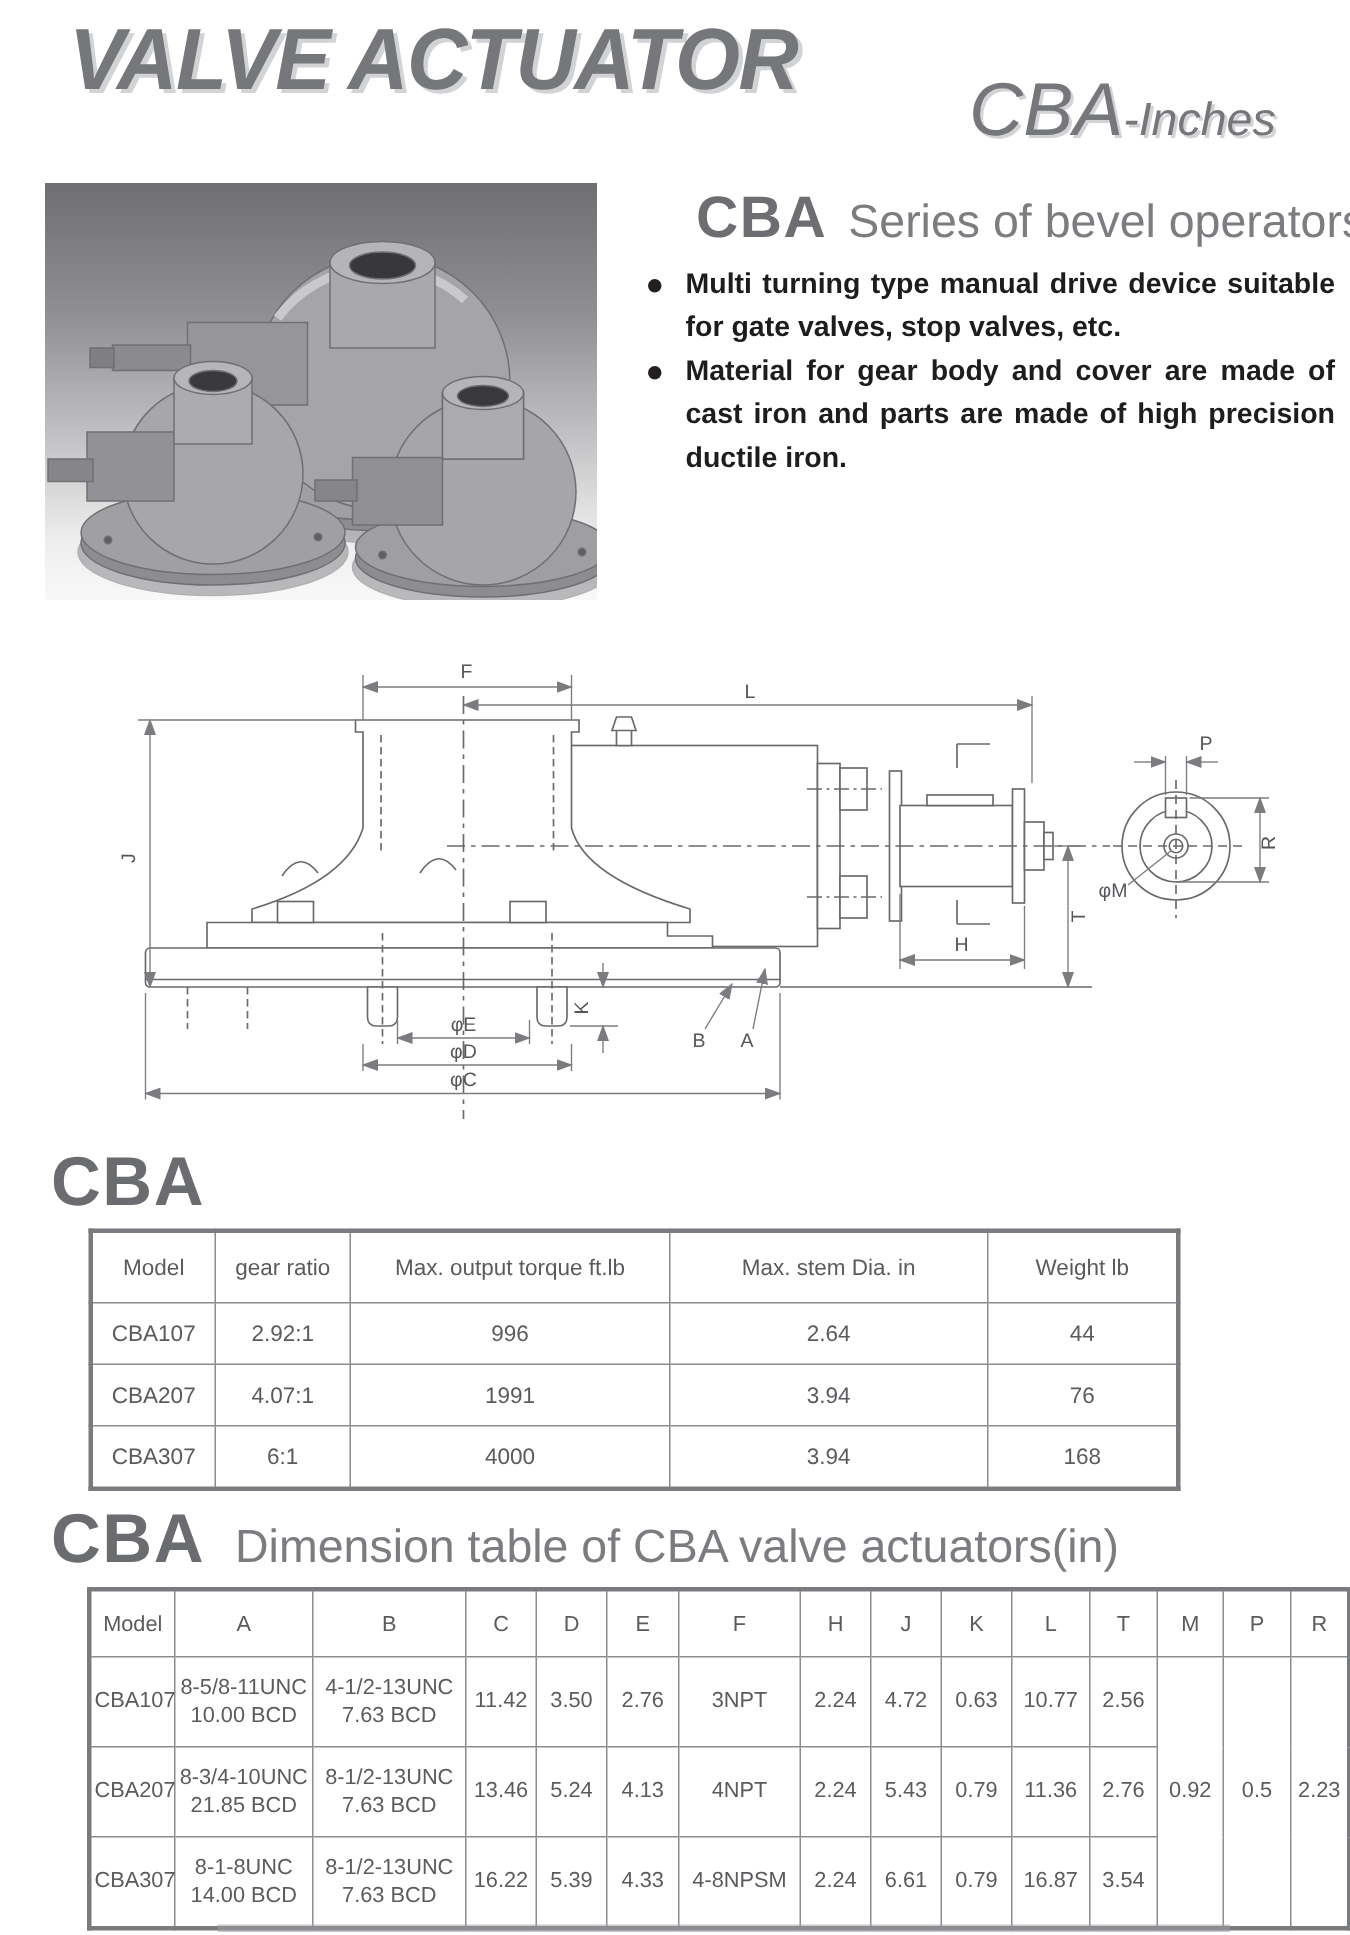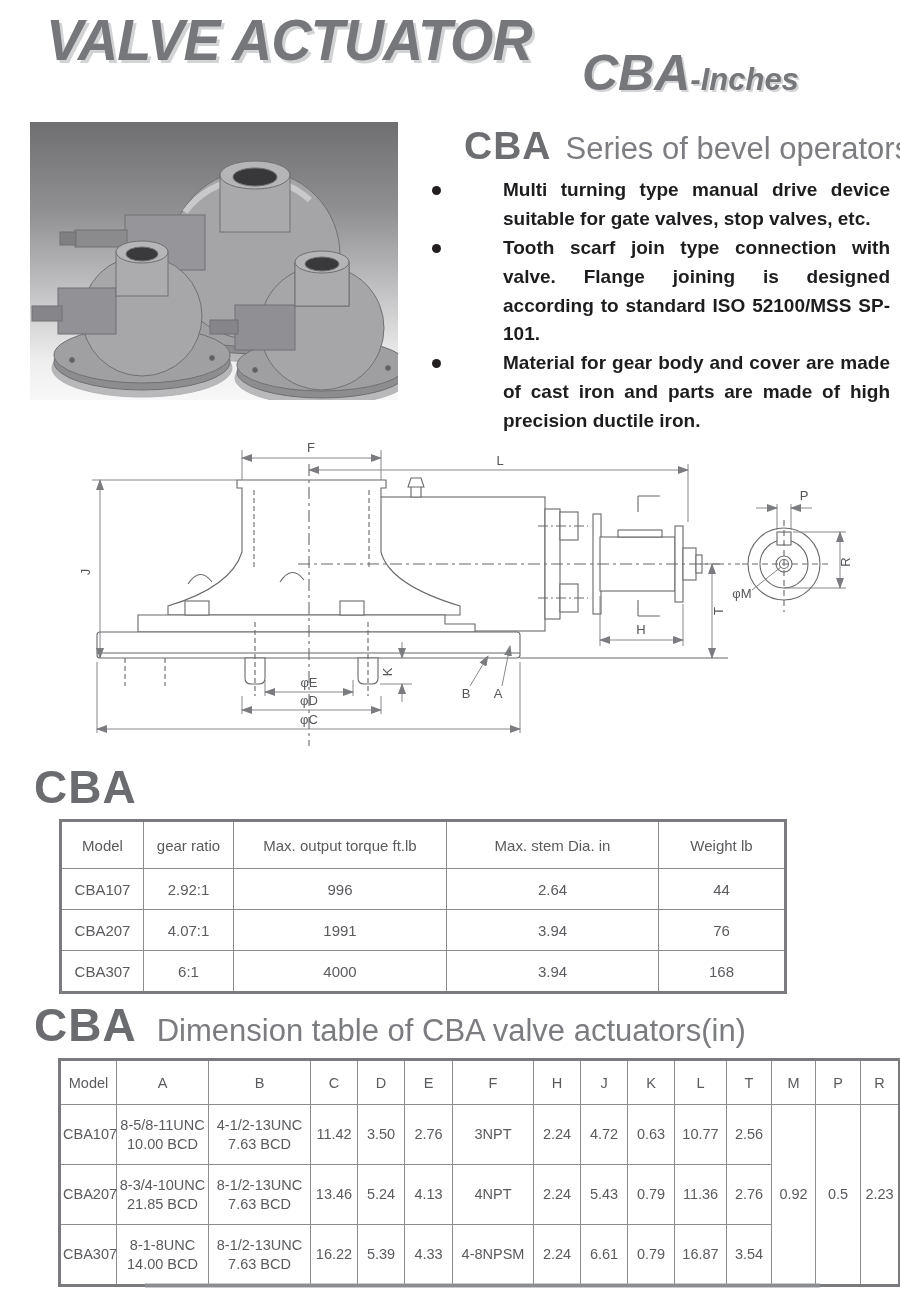--- a/index.html
+++ b/index.html
@@ -3,35 +3,35 @@
 <meta charset="utf-8">
 <style>
   html,body{margin:0;padding:0;}
   body{width:900px;height:1290px;position:relative;background:#ffffff;
        font-family:"Liberation Sans",sans-serif;color:#231f20;overflow:hidden;}
 
   
   .page-title{position:absolute;left:46px;top:6px;font-size:58px;font-weight:bold;
       font-style:italic;color:#76777a;letter-spacing:-1px;white-space:nowrap;
       text-shadow:3px 3px 0 #d2d3d5;transform:scaleX(.96);transform-origin:left top;}
-  .brand-sub{position:absolute;left:582px;top:44px;color:#76777a;font-style:italic;
-      font-weight:bold;white-space:nowrap;text-shadow:2px 2px 0 #d2d3d5;}
+  .brand-sub{position:absolute;left:646px;top:44px;color:#76777a;font-style:italic;
+      font-weight:normal;white-space:nowrap;text-shadow:2px 2px 0 #d2d3d5;}
   .brand-sub .big{font-size:50px;}
   .brand-sub .small{font-size:31px;}
 
   
   .photo{position:absolute;left:30px;top:122px;width:368px;height:278px;}
 
   
   .intro{position:absolute;left:428px;top:124px;width:462px;}
   .intro-heading{display:flex;align-items:baseline;gap:14px;margin:0 0 8px 36px;}
   .intro-heading .cba{font-size:39px;font-weight:bold;color:#6d6e71;letter-spacing:1px;}
   .intro-heading .rest{font-size:31px;color:#7c7d81;white-space:nowrap;}
   ul.bullets{list-style:none;margin:2px 0 0 0;padding:0;}
-  ul.bullets li{display:flex;margin:0;gap:46px;}
+  ul.bullets li{display:flex;margin:0;}
   .dot{flex:0 0 9px;width:9px;height:9px;border-radius:50%;background:#231f20;
        margin:10px 16px 0 4px;}
   .btxt{display:block;font-size:19px;font-weight:bold;line-height:1.52;
         text-align:justify;color:#1d1d1f;}
 
   
   .drawing{position:absolute;left:40px;top:434px;width:840px;height:328px;}
   .drawing svg text{font-family:"Liberation Sans",sans-serif;font-size:13px;
         fill:#55565a;stroke:none;}
 
@@ -128,24 +128,20 @@
 
 <div class="intro">
   <div class="intro-heading">
     <span class="cba">CBA</span>
     <span class="rest">Series of bevel operators</span>
   </div>
   <ul class="bullets">
     <li>
         <span class="dot"></span>
         <span class="btxt">Multi turning type manual drive device suitable for gate valves, stop valves, etc.</span>
-      </li>
-    <li>
-        <span class="dot"></span>
-        <span class="btxt">Tooth scarf join type connection with valve. Flange joining is designed according to standard ISO 52100/MSS SP-101.</span>
       </li>
     <li>
         <span class="dot"></span>
         <span class="btxt">Material for gear body and cover are made of cast iron and parts are made of high precision ductile iron.</span>
       </li>
   </ul>
 </div>
 
 <div class="drawing">
 <svg viewBox="0 0 840 328" width="840" height="328">

